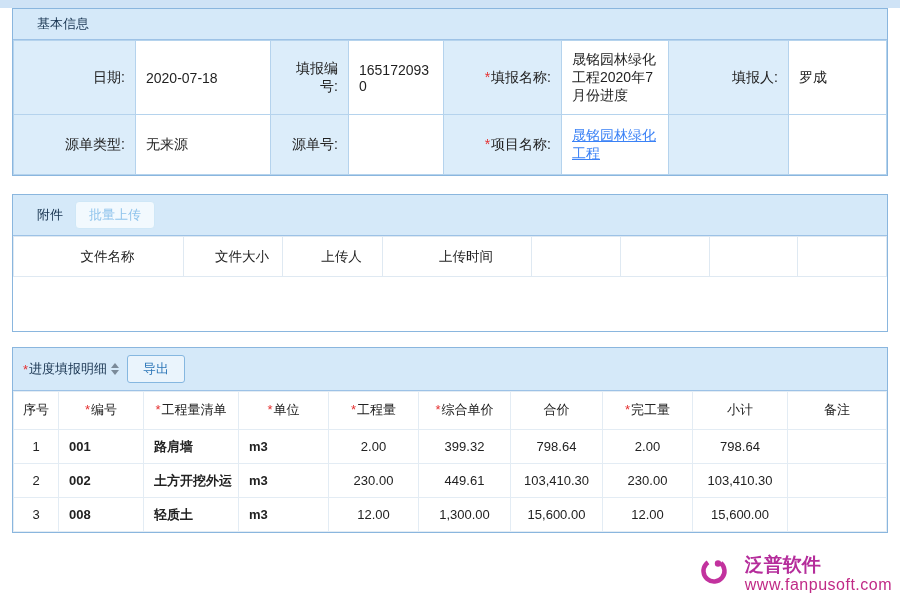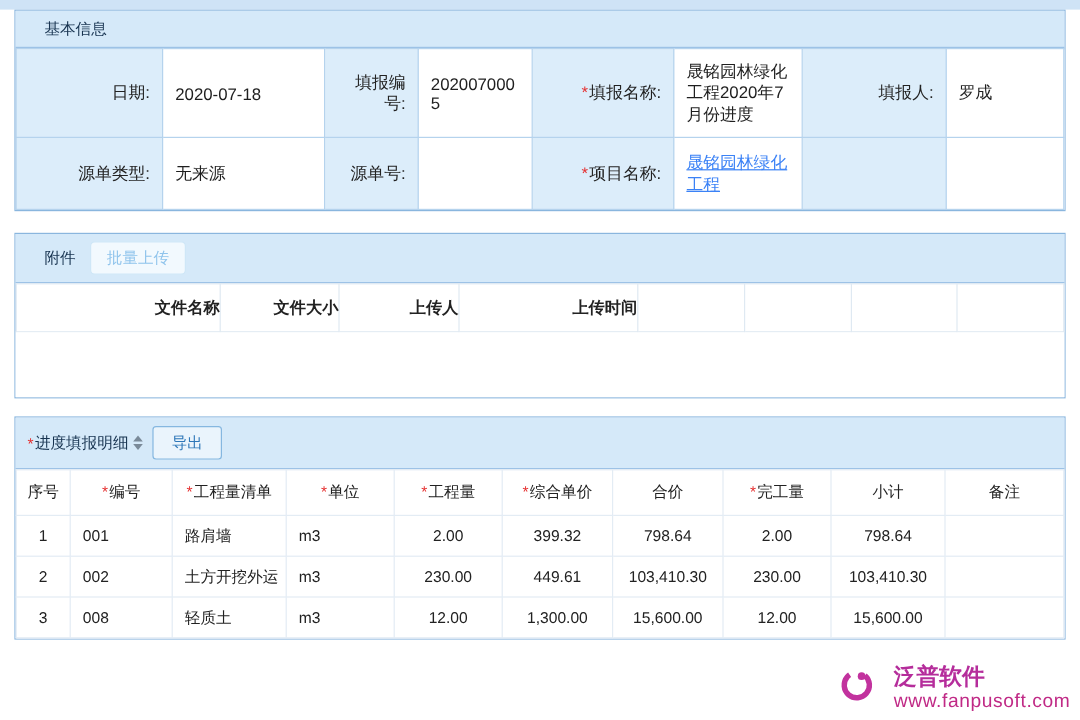--- a/index.html
+++ b/index.html
@@ -27,41 +27,41 @@
   .info-tbl .val { background:#fff; text-align:left; padding:6px 10px; word-break:break-all; }
   .info-tbl tr.r1 td { height:74px; }
   .info-tbl tr.r2 td { height:60px; }
   .req { color:#e53030; margin-right:1px; }
   .link { color:#3b82f6; text-decoration:underline; cursor:pointer; word-break:break-all; }
 
   
   .btn-upload { margin-left:12px; background:#f2f9fe; border:1px solid #cfe7f7; color:#90c4ec;
     border-radius:4px; padding:4px 13px; font-size:13px; font-family:inherit; cursor:pointer; }
   .att-tbl { width:100%; border-collapse:collapse; table-layout:fixed; }
-  .att-tbl th { height:40px; border:1px solid #dfe9f2; background:#fff; font-weight:bold;
-    font-size:13.5px; color:#222; text-align:right; padding-left:18px; }
+  .att-tbl th { height:40px; border:1px solid #dfe9f2; background:#fff; font-weight:normal;
+    font-size:13.5px; color:#222; text-align:center; padding-left:18px; }
   .att-tbl th:nth-child(1){ width:170px; } .att-tbl th:nth-child(2){ width:99px; }
   .att-tbl th:nth-child(3){ width:100px; } .att-tbl th:nth-child(4){ width:149px; }
   .att-empty { height:54px; background:#fff; }
 
   
   .det-bar { padding:7px 10px; }
   .spin { display:inline-flex; flex-direction:column; row-gap:2px; margin:0 8px 0 4px; cursor:pointer; }
   .spin i { display:block; width:0; height:0; border-left:4px solid transparent; border-right:4px solid transparent; }
   .spin .up { border-bottom:5px solid #7a8a99; }
   .spin .dn { border-top:5px solid #7a8a99; }
   .btn-export { background:#eaf4fc; border:1px solid #85b7e0; color:#2e77b8; border-radius:3px;
     padding:4px 15px; font-size:13px; font-family:inherit; cursor:pointer; }
 
   .det-tbl { width:100%; border-collapse:collapse; table-layout:fixed; }
   .det-tbl th { height:38px; border:1px solid #e3ecf4; background:#fff; font-weight:normal;
     font-size:13px; color:#222; text-align:center; padding:4px 2px; line-height:1.25; }
   .det-tbl td { height:34px; border:1px solid #e3ecf4; font-size:13px; color:#222; padding:4px 6px; background:#fff; }
   .det-tbl td.a-c { text-align:center; }
-  .det-tbl td.a-l { text-align:left; padding-left:10px; }
+  .det-tbl td.a-l { text-align:left; padding-left:10px;font-weight:bold; }
 
   
   .brand { position:absolute; right:8px; bottom:6px; display:flex; align-items:flex-start; z-index:5;gap:12px; }
   .brand-icon { margin-right:4px; margin-top:2px; }
   .brand-name { font-size:19px; font-weight:bold; color:#b52d9b; line-height:1.15; }
   .brand-site { font-size:16px; color:#c02a86; letter-spacing:0.5px; }
 </style>
 </head>
 <body>
 
@@ -82,21 +82,21 @@
         <col style="width:118px">
           <col style="width:107px">
           <col style="width:120px">
           <col>
       </colgroup>
       <tbody>
         <tr class="r1">
           <td class="lbl">日期:</td>
           <td class="val">2020-07-18</td>
           <td class="lbl">填报编号:</td>
-          <td class="val">2020070005</td>
+          <td class="val">1651720930</td>
           <td class="lbl"><span class="req">*</span><span>填报名称:</span></td>
           <td class="val">晟铭园林绿化工程2020年7月份进度</td>
           <td class="lbl">填报人:</td>
           <td class="val">罗成</td>
         </tr>
         <tr class="r2">
           <td class="lbl">源单类型:</td>
           <td class="val">无来源</td>
           <td class="lbl">源单号:</td>
           <td class="val"></td>

